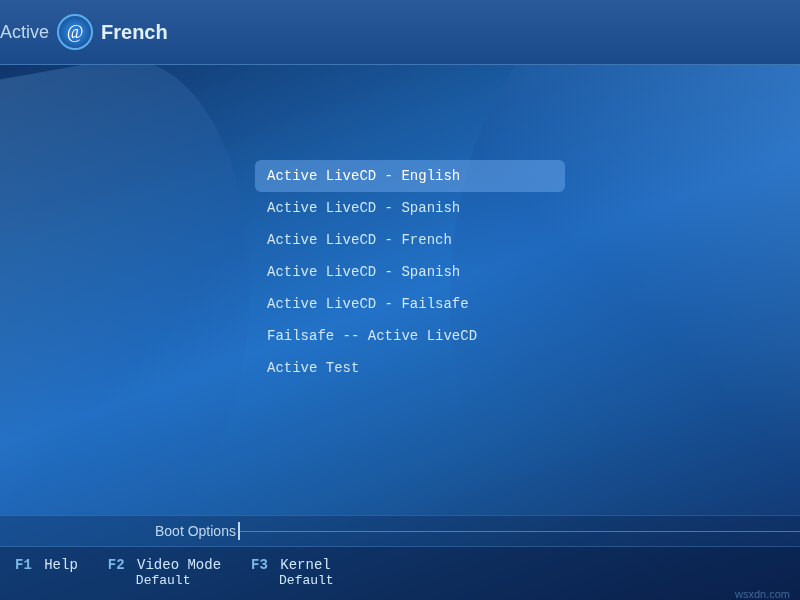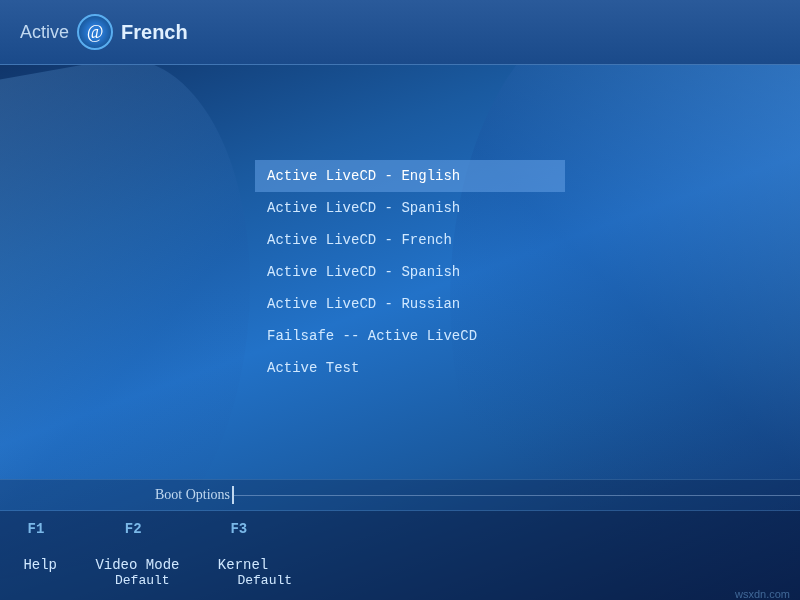--- a/index.html
+++ b/index.html
@@ -49,21 +49,20 @@
     
     .header {
       position: absolute;
       top: 0; left: 0;
       width: 100%;
       height: 65px;
       background: linear-gradient(180deg, #2a5a9a 0%, #1a4a8a 100%);
       border-bottom: 1px solid rgba(100,160,220,0.4);
       display: flex;
       align-items: center;
-      padding-left: 20px;
       z-index: 10;
     }
 
     .logo-container {
       display: flex;
       align-items: center;
       gap: 8px;
     }
 
     .logo-text-active {
@@ -105,20 +104,21 @@
     }
 
     .menu-item {
       display: block;
       padding: 8px 12px;
       color: #d0e8ff;
       font-family: 'Courier New', monospace;
       font-size: 14px;
       cursor: pointer;
       white-space: nowrap;
+      border-radius: 6px;
     }
 
     .menu-item.selected {
       background: rgba(100, 160, 230, 0.55);
       color: #ffffff;
     }
 
     
     .bottom-section {
       position: absolute;
@@ -131,21 +131,21 @@
       display: flex;
       align-items: center;
       padding: 6px 0 6px 155px;
       border-top: 1px solid rgba(100,160,220,0.3);
       border-bottom: 1px solid rgba(100,160,220,0.3);
       background: rgba(10, 30, 70, 0.3);
     }
 
     .boot-options-label {
       color: #c0d8f0;
-      font-family: Liberation Serif, serif;
+      font-family: Liberation Sans, sans-serif;
       font-size: 14px;
     }
 
     .boot-options-cursor {
       display: inline-block;
       width: 2px;
       height: 18px;
       background: #c0d8f0;
       margin-left: 2px;
       vertical-align: middle;
@@ -168,23 +168,21 @@
 
     .fkey-group {
       display: flex;
       flex-direction: column;
       align-items: flex-start;
       margin-right: 30px;
     }
 
     .fkey-row {
       display: flex;
-      align-items: center;
-      gap: 20px;
-      flex-direction: column;
+      gap: 4px;
     }
 
     .fkey {
       color: #7ab8e8;
       font-family: 'Courier New', monospace;
       font-size: 14px;
       font-weight: bold;
     }
 
     .fkey-label {
@@ -227,21 +225,21 @@
     </div>
     <span class="logo-text-livecd">French</span>
   </div>
 </div>
 
 <div class="menu-container">
   <div class="menu-item selected">Active LiveCD - English</div>
   <div class="menu-item">Active LiveCD - Spanish</div>
   <div class="menu-item">Active LiveCD - French</div>
   <div class="menu-item">Active LiveCD - Spanish</div>
-  <div class="menu-item">Active LiveCD - Russian</div>
+  <div class="menu-item">Active LiveCD - Failsafe</div>
   <div class="menu-item">Failsafe -- Active LiveCD</div>
   <div class="menu-item">Active Test</div>
 </div>
 
 <div class="bottom-section">
   <div class="boot-options-bar">
     <span class="boot-options-label">Boot Options</span>
     <span class="boot-options-cursor"></span>
     <div class="boot-options-line"></div>
   </div>

